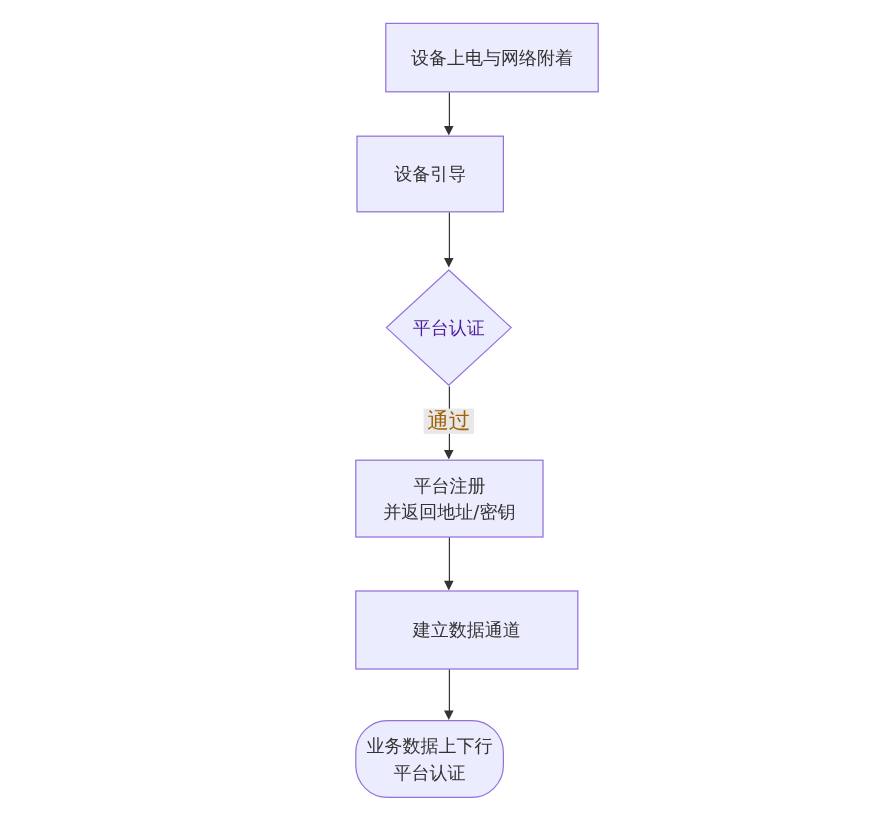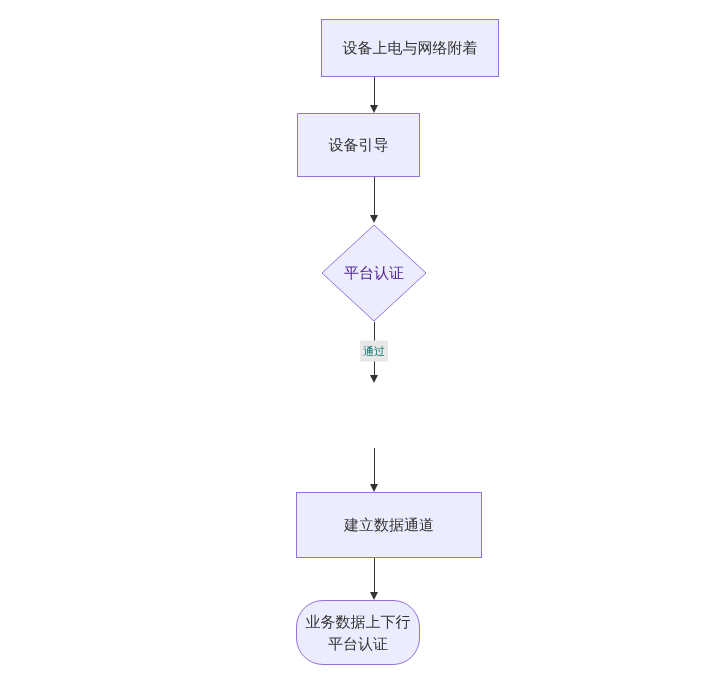--- a/index.html
+++ b/index.html
@@ -37,23 +37,23 @@
     height: 0;
     border-left: 4px solid transparent;
     border-right: 4px solid transparent;
     border-top: 8px solid #333333;
   }
   .edge-label {
     position: absolute;
     transform: translate(-50%, -50%);
     background: #e8e8e8;
     padding: 0 3px;
-    font-size: 11px;
+    font-size: 18px;
     line-height: 21px;
-    color: #0f766e;
+    color: #a16207;
     white-space: nowrap;
   }
   .diamond-wrap {
     position: absolute;
     left: 321px;
     top: 224px;
     width: 106px;
     height: 98px;
   }
   .diamond-wrap svg { display: block; }
@@ -91,20 +91,24 @@
     <svg width="106" height="98" viewBox="0 0 106 98">
       <polygon points="53,1 105,49 53,97 1,49" fill="#ECECFF" stroke="#9370DB" stroke-width="1"></polygon>
     </svg>
     <div class="diamond-label">平台认证</div>
   </div>
 
   <div class="edge-line" style="left:374px; top:322px; height:53px;"></div>
   <div class="edge-label" style="left:374px; top:351px;">通过</div>
   <div class="arrowhead" style="left:370px; top:375px;"></div>
 
+  <div class="node" style="left:296px; top:383px; width:157px; height:65px;">
+    <div>平台注册</div>
+    <div>并返回地址/密钥</div>
+  </div>
 
   <div class="edge-line" style="left:374px; top:448px; height:37px;"></div>
   <div class="arrowhead" style="left:370px; top:484px;"></div>
 
   <div class="node" style="left:296px; top:492px; width:186px; height:66px;">
     <div>建立数据通道</div>
   </div>
 
   <div class="edge-line" style="left:374px; top:558px; height:35px;"></div>
   <div class="arrowhead" style="left:370px; top:592px;"></div>

